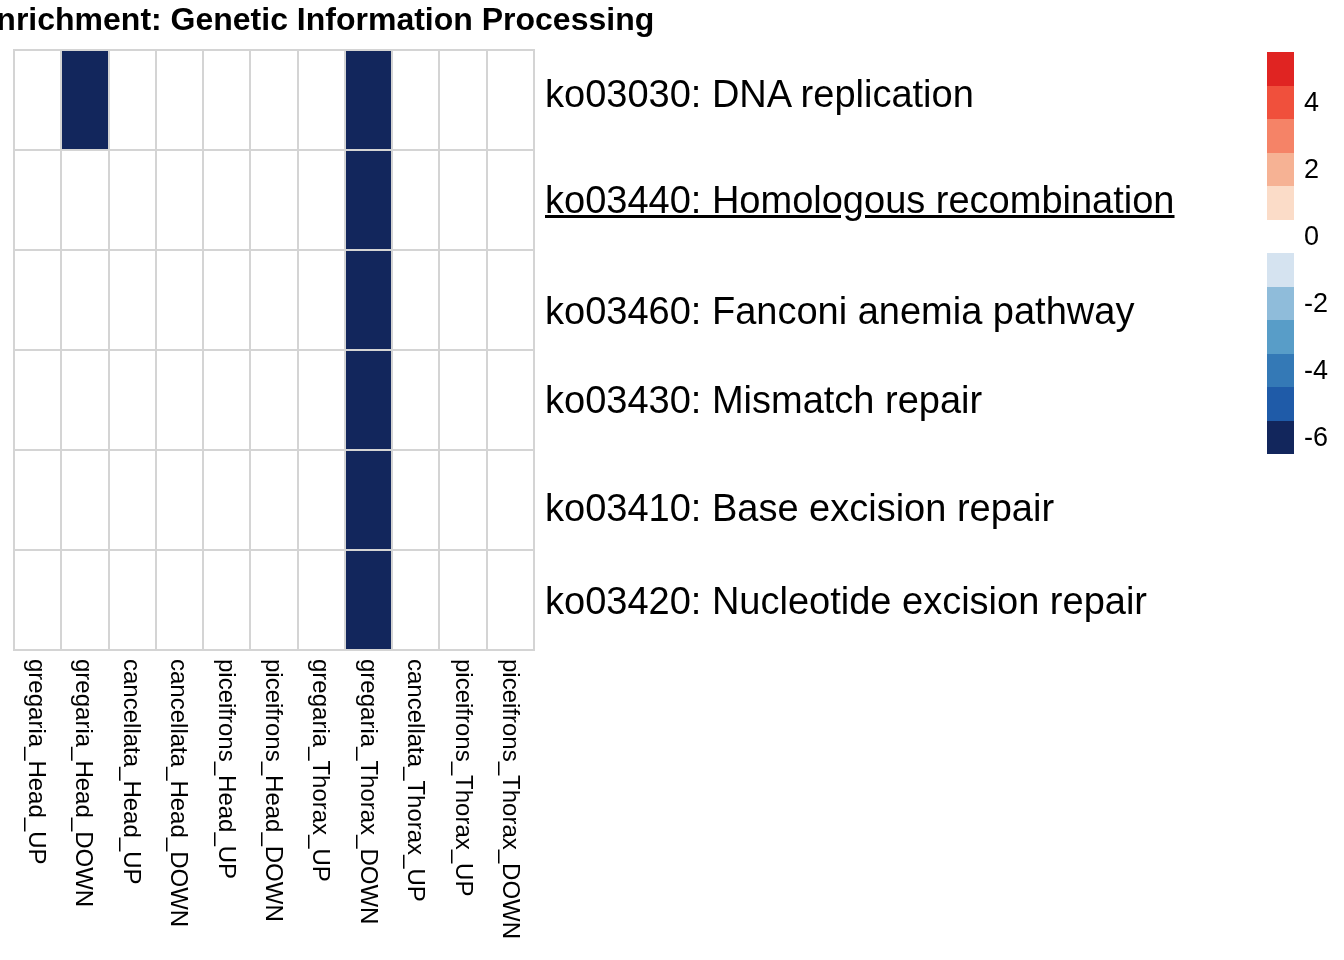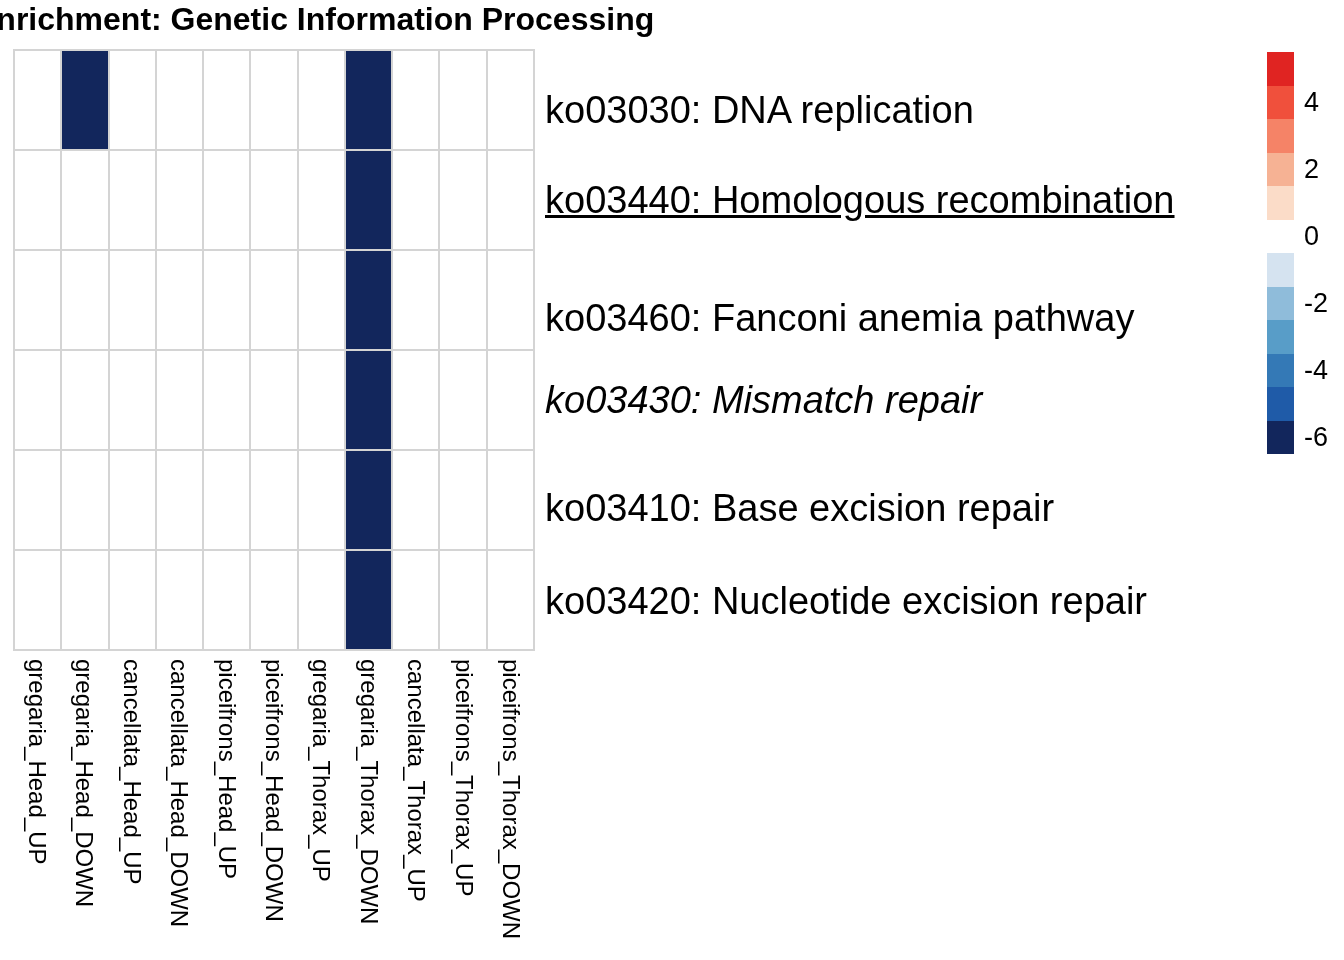--- a/index.html
+++ b/index.html
@@ -149,24 +149,24 @@
     <div class="col-label" style="left: 213.545px;">piceifrons_Head_UP</div>
     <div class="col-label" style="left: 261px;">piceifrons_Head_DOWN</div>
     <div class="col-label" style="left: 308.455px;">gregaria_Thorax_UP</div>
     <div class="col-label" style="left: 355.909px;">gregaria_Thorax_DOWN</div>
     <div class="col-label" style="left: 403.364px;">cancellata_Thorax_UP</div>
     <div class="col-label" style="left: 450.818px;">piceifrons_Thorax_UP</div>
     <div class="col-label" style="left: 498.273px;">piceifrons_Thorax_DOWN</div>
   </div>
 
 <div class="row-labels" id="rowLabels">
-    <div class="row-label" style="top: 61px;">ko03030: DNA replication</div>
+    <div class="row-label" style="top: 45px;">ko03030: DNA replication</div>
     <div class="row-label" style="top: 150.5px; text-decoration: underline;">ko03440: Homologous recombination</div>
-    <div class="row-label" style="top: 269px;">ko03460: Fanconi anemia pathway</div>
-    <div class="row-label" style="top: 351.167px; font-style: italic;">ko03430: Mismatch repair</div>
+    <div class="row-label" style="top: 262px;">ko03460: Fanconi anemia pathway</div>
+    <div class="row-label" style="top: 351.167px;">ko03430: Mismatch repair</div>
     <div class="row-label" style="top: 459px;">ko03410: Base excision repair</div>
     <div class="row-label" style="top: 551.833px;">ko03420: Nucleotide excision repair</div>
   </div>
 
 <div class="legend">
   <div class="legend-bar" id="legendBar">
       <div class="legend-seg" style="background: rgb(224, 36, 34);"></div>
       <div class="legend-seg" style="background: rgb(240, 80, 60);"></div>
       <div class="legend-seg" style="background: rgb(245, 131, 103);"></div>
       <div class="legend-seg" style="background: rgb(246, 178, 148);"></div>

